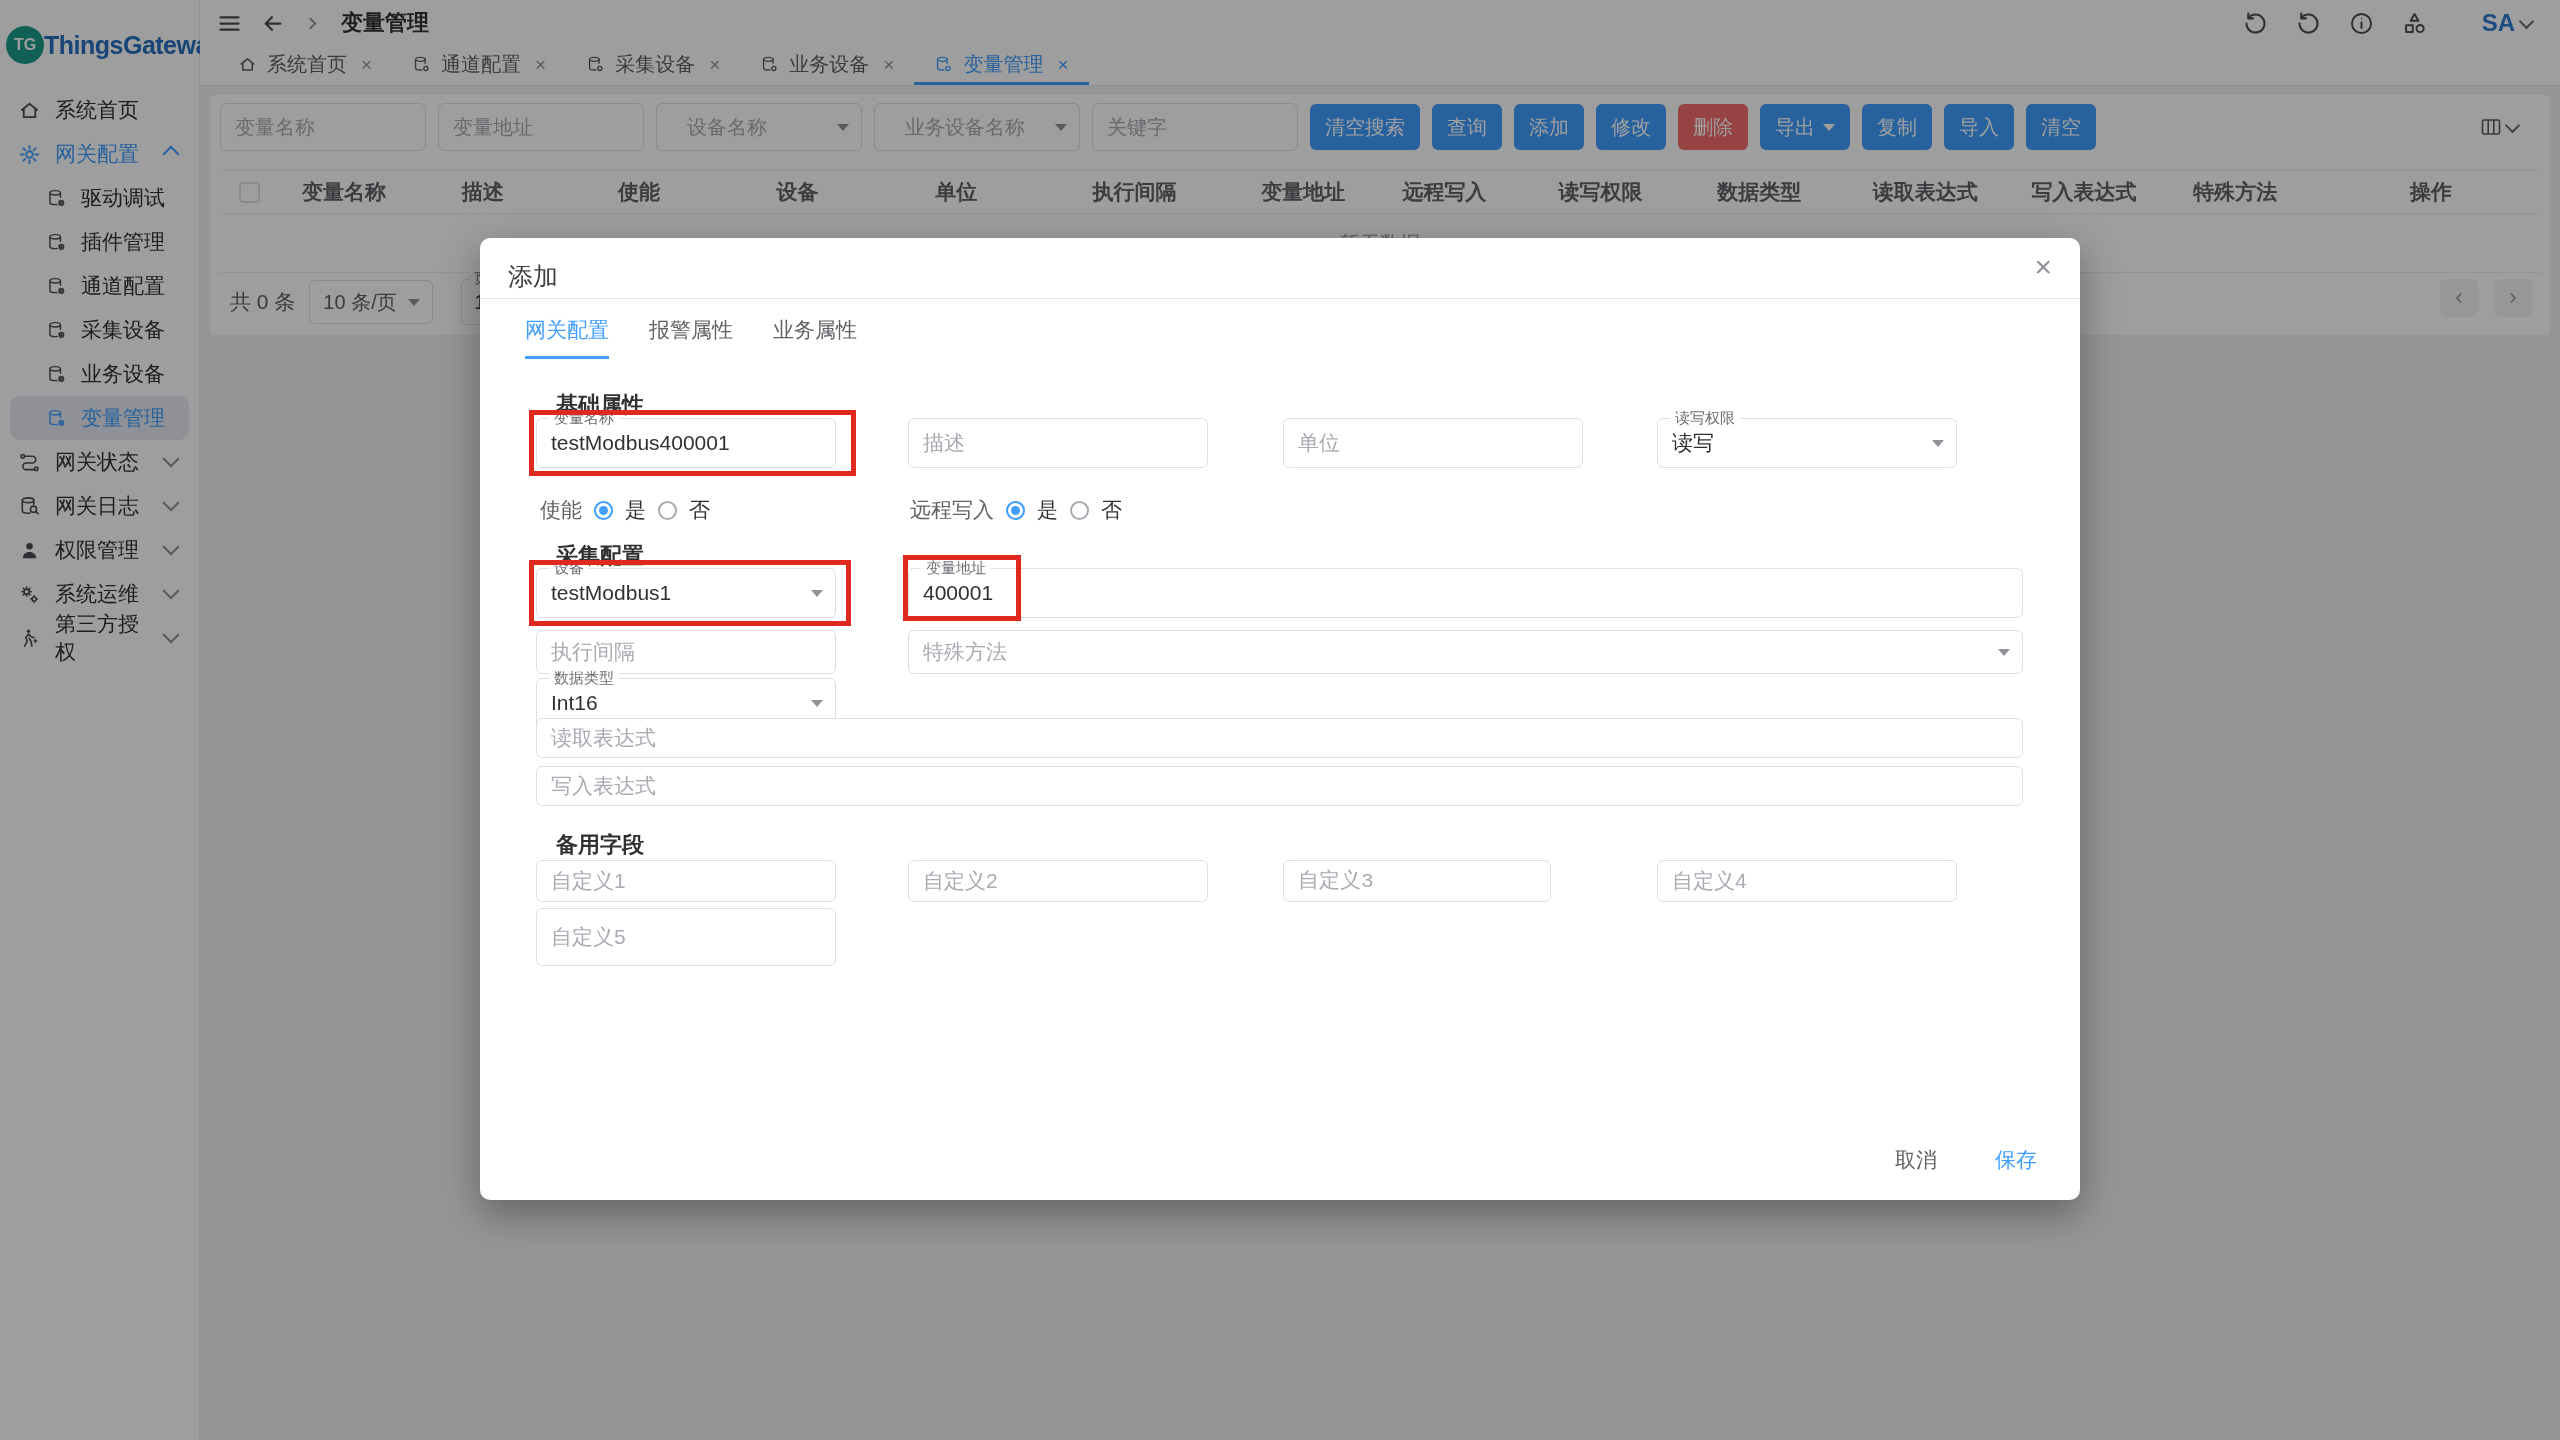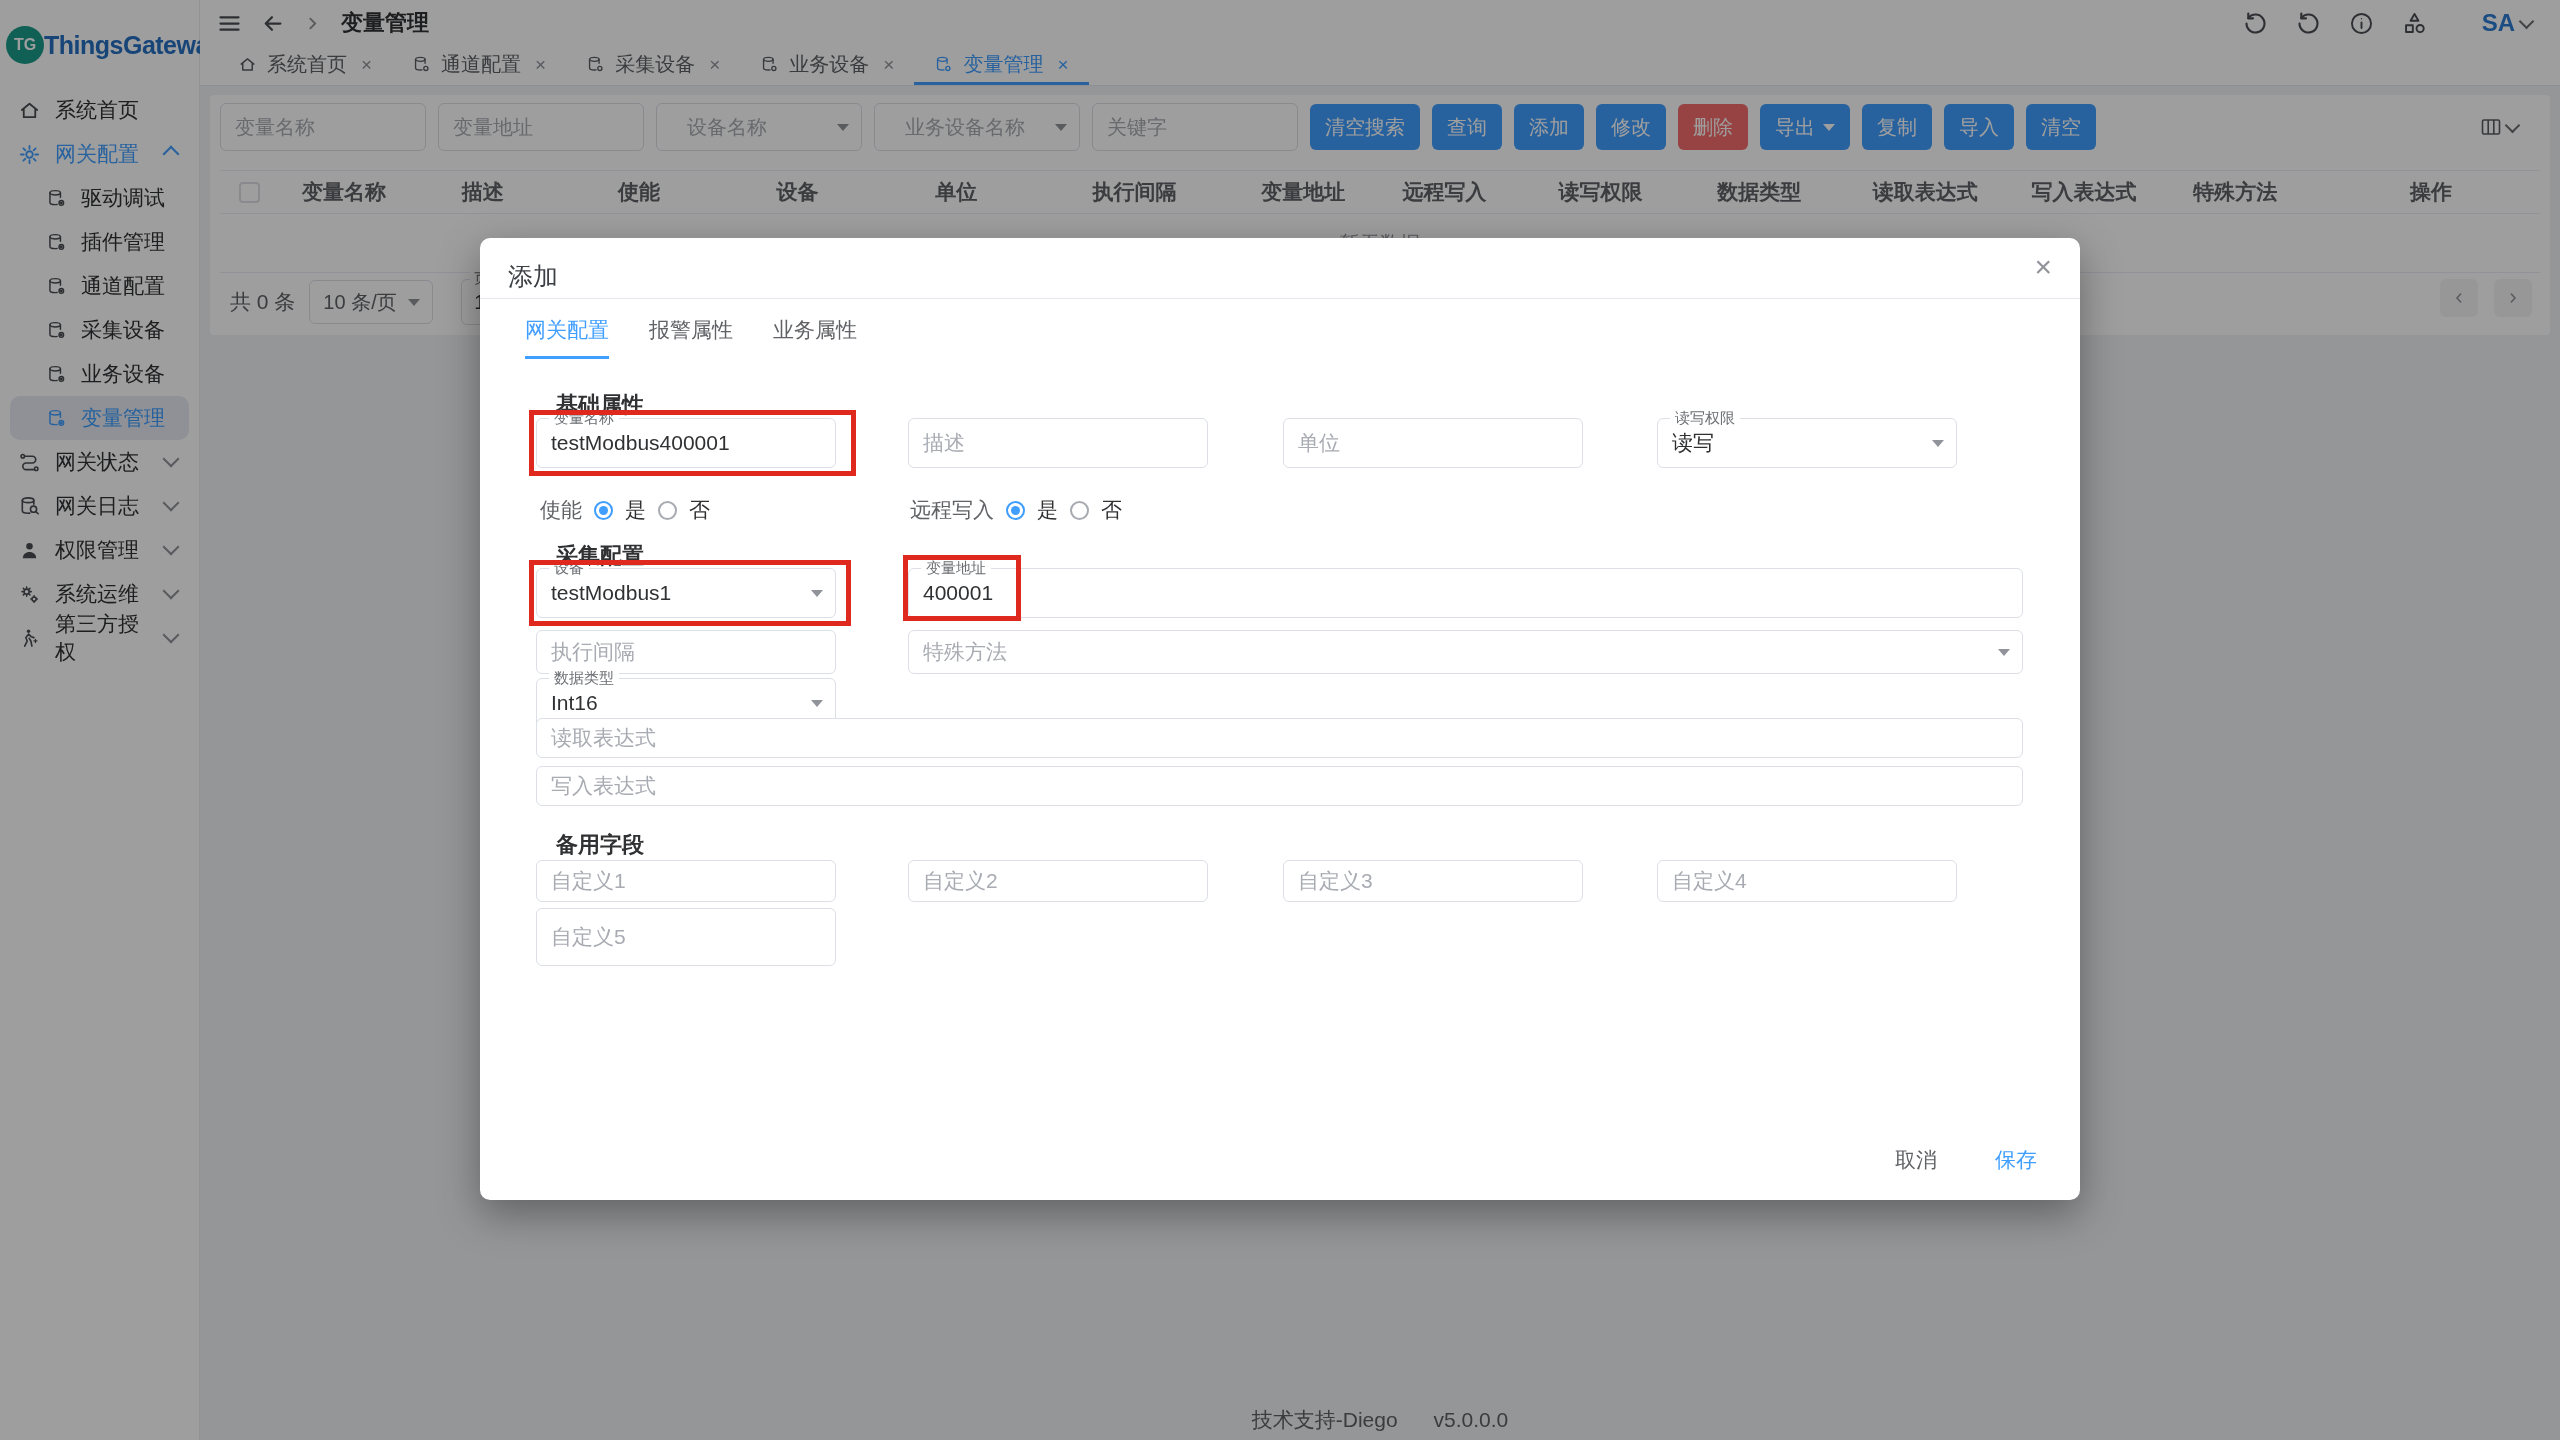--- a/index.html
+++ b/index.html
@@ -417,24 +417,20 @@
             </svg>
         </div>
         <div class="pg-btn">
           <svg viewBox="0 0 24 24" fill="none" stroke="currentColor" stroke-width="2.4" stroke-linecap="round">
               <path d="M9.5 6 15 12l-5.5 6"></path>
             </svg>
         </div>
       </div>
     </div>
 
-    <div class="page-footer">
-      <span>技术支持-Diego</span>
-      <span class="ver">v5.0.0.0</span>
-    </div>
   </main>
 
   <div class="dim-overlay"></div>
 
   <div class="modal">
     <div class="m-title">添加</div>
     <div class="m-close">×</div>
     <div class="m-divider"></div>
 
     <div class="m-tabs">
@@ -510,21 +506,21 @@
     </div>
 
     <div class="m-section" style="top:592px;">备用字段</div>
 
     <div class="pfield" style="left:56px;top:622px;width:300px;height:42px;">
       <input placeholder="自定义1" style="">
     </div>
     <div class="pfield" style="left:428px;top:622px;width:300px;height:42px;">
       <input placeholder="自定义2" style="">
     </div>
-    <div class="pfield" style="left:803px;top:622px;width:300px;height:42px;">
+    <div class="pfield" style="left:803px;top:622px;width:268px;height:42px;font-family:Liberation Mono, monospace;">
       <input placeholder="自定义3" style="">
     </div>
     <div class="pfield" style="left:1177px;top:622px;width:300px;height:42px;">
       <input placeholder="自定义4" style="">
     </div>
     <div class="pfield" style="left:56px;top:670px;width:300px;height:58px;">
       <input placeholder="自定义5" style="">
     </div>
 
     <div class="anno-box" style="left:49px;top:172px;width:327px;height:66px;"></div>

